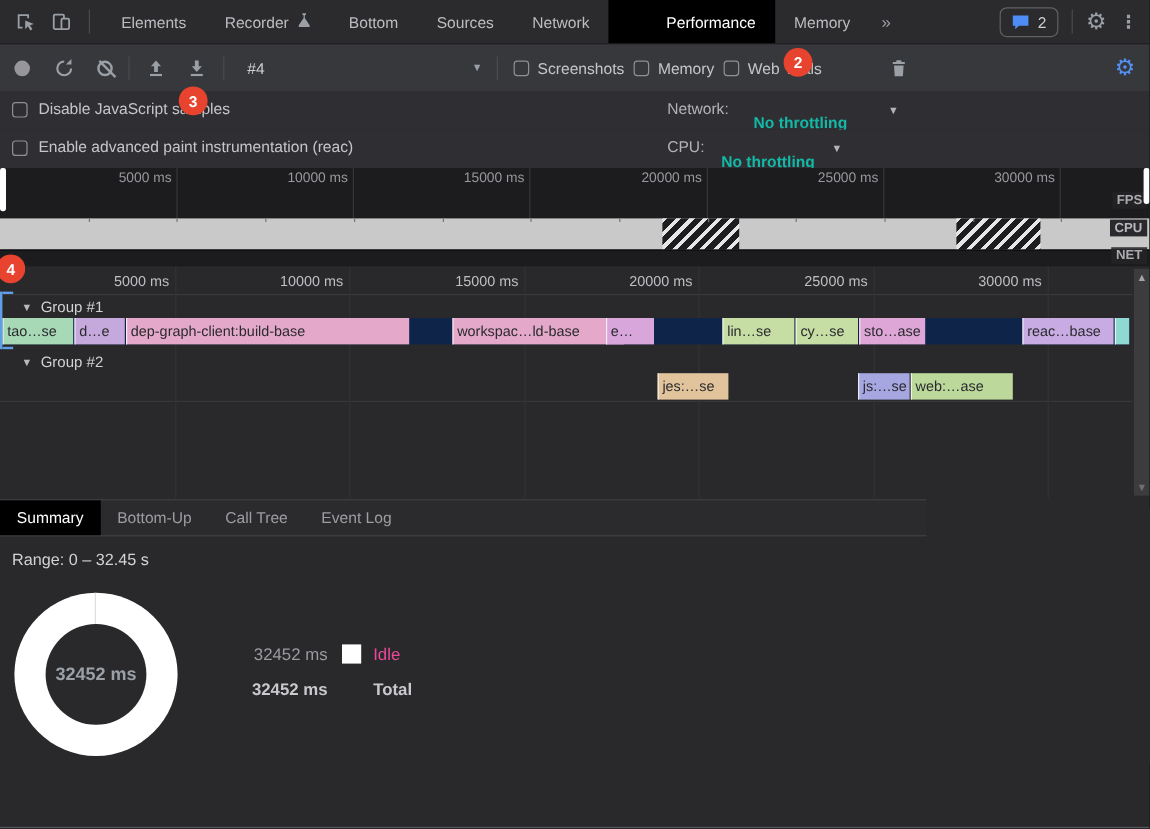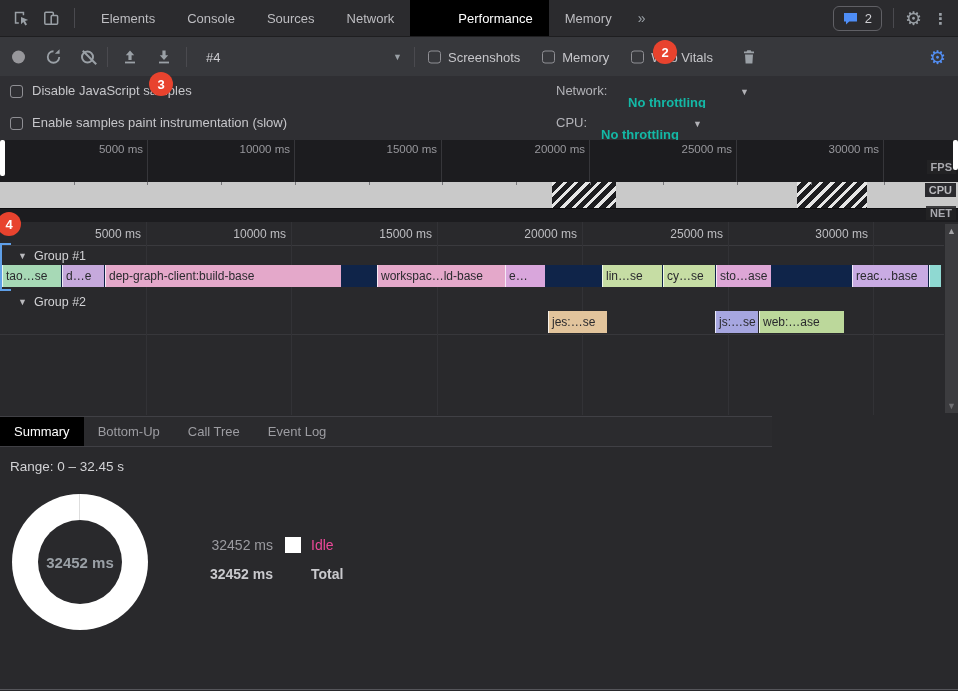--- a/index.html
+++ b/index.html
@@ -25,21 +25,21 @@
   .gear.blue{color:#538ff5;}
   .kebab{font-size:15px;color:#9aa0a6;font-weight:bold;line-height:1;}
   
   .perf-toolbar{position:absolute;left:0;top:37px;width:958px;height:39px;background:#37383c;}
   .perf-toolbar > *{position:absolute;top:50%;transform:translateY(-50%);}
   .rec-dot{width:13px;height:13px;border-radius:50%;background:#97979b;}
   .blk{width:13px;height:13px;border:2px solid #9aa0a6;border-radius:50%;position:relative;}
   .blk::before{content:'';position:absolute;left:-3px;top:4.5px;width:19px;height:2px;background:#9aa0a6;transform:rotate(45deg);}
   .session{left:206px;width:196px;display:flex;justify-content:space-between;align-items:center;color:#cfcfd3;}
   .caret{font-size:9px;color:#9aa0a6;}
-  .checks{left:428px;display:flex;gap:22px;align-items:center;}
+  .checks{left:428px;display:flex;gap:8px;align-items:center;}
   .check-item{display:flex;align-items:center;gap:7px;}
   .checkbox{width:13px;height:13px;border:1px solid #8f8f94;border-radius:3px;flex:none;}
   .check-label{color:#c6c6ca;}
   
   .set-row{position:absolute;left:0;width:958px;height:32px;background:#2f2f33;}
   .set-row .checkbox{position:absolute;left:10px;top:9px;}
   .set-label{position:absolute;left:32px;top:7px;color:#c6c6ca;}
   .thr-label{position:absolute;top:7px;color:#b2b2b7;}
   .thr-value{position:absolute;top:19px;color:#14b8a6;font-weight:bold;}
   .thr-caret{position:absolute;top:11px;font-size:9px;color:#b2b2b7;}
@@ -117,21 +117,27 @@
         <rect x="3.8" y="4.2" width="8.5" height="12" rx="1" fill="none" stroke="#9aa0a6" stroke-width="1.5"></rect>
         <rect x="10.2" y="7.6" width="6.4" height="8.6" rx="1" fill="#2b2b2e" stroke="#9aa0a6" stroke-width="1.5"></rect>
       </svg>
     </span>
     <span class="vdiv" style="margin-left:10px"></span>
     <div class="tabs">
         <div class="tab">
           <span class="tab-label">Elements</span>
         </div>
         <div class="tab">
-          <span class="tab-label">Console</span>
+          <span class="tab-label">Recorder</span>
+          <span class="flask"><svg width="11" height="13" viewBox="0 0 11 13">
+              <path d="M4 1h3v1l-1 1v2l4 6c.4.7 0 1.5-.8 1.5H1.8c-.8 0-1.2-.8-.8-1.5l4-6V3L4 2z" fill="#9aa0a6"></path>
+            </svg></span>
+        </div>
+        <div class="tab">
+          <span class="tab-label">Bottom</span>
         </div>
         <div class="tab">
           <span class="tab-label">Sources</span>
         </div>
         <div class="tab">
           <span class="tab-label">Network</span>
         </div>
         <div class="tab selected">
           <span class="tab-label">Performance</span>
         </div>
@@ -212,21 +218,21 @@
 
   <div class="set-row" style="top:76px">
     <span class="checkbox"></span>
     <span class="set-label">Disable JavaScript samples</span>
     <span class="thr-label" style="left:556px">Network:</span>
     <span class="thr-value" style="left:628px">No throttling</span>
     <span class="thr-caret" style="left:740px">▼</span>
   </div>
   <div class="set-row" style="top:108px">
     <span class="checkbox"></span>
-    <span class="set-label">Enable samples paint instrumentation (slow)</span>
+    <span class="set-label">Enable advanced paint instrumentation (reac)</span>
     <span class="thr-label" style="left:556px">CPU:</span>
     <span class="thr-value" style="left:601px">No throttling</span>
     <span class="thr-caret" style="left:693px">▼</span>
   </div>
 
   <div class="overview">
     <div style="position:absolute;inset:0;">
         <div class="ov-line" style="left: 147px;"></div>
         <div class="ov-label" style="right: 815px;">5000 ms</div>
         <div class="ov-line" style="left: 294px;"></div>

